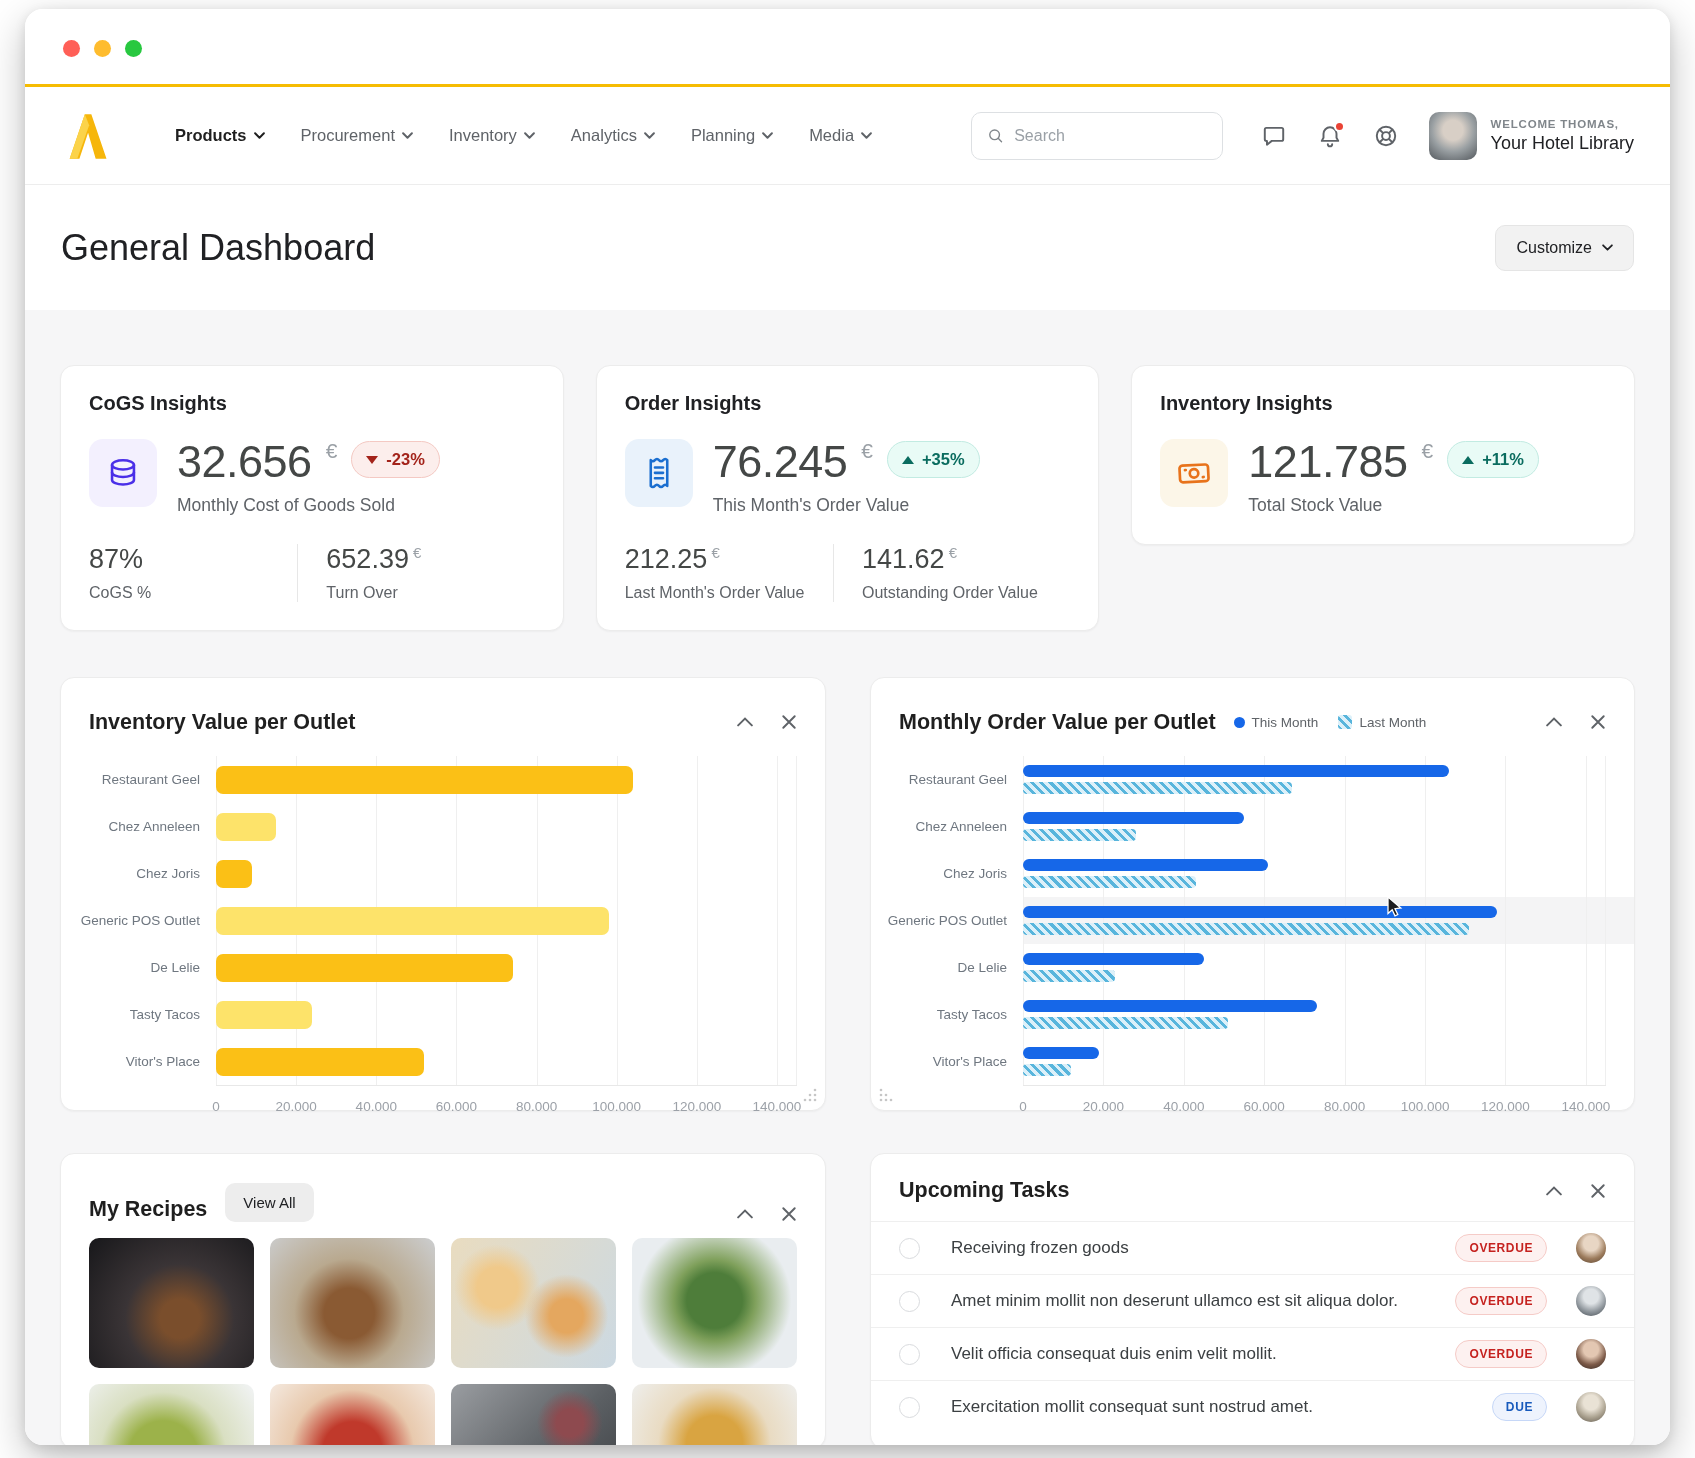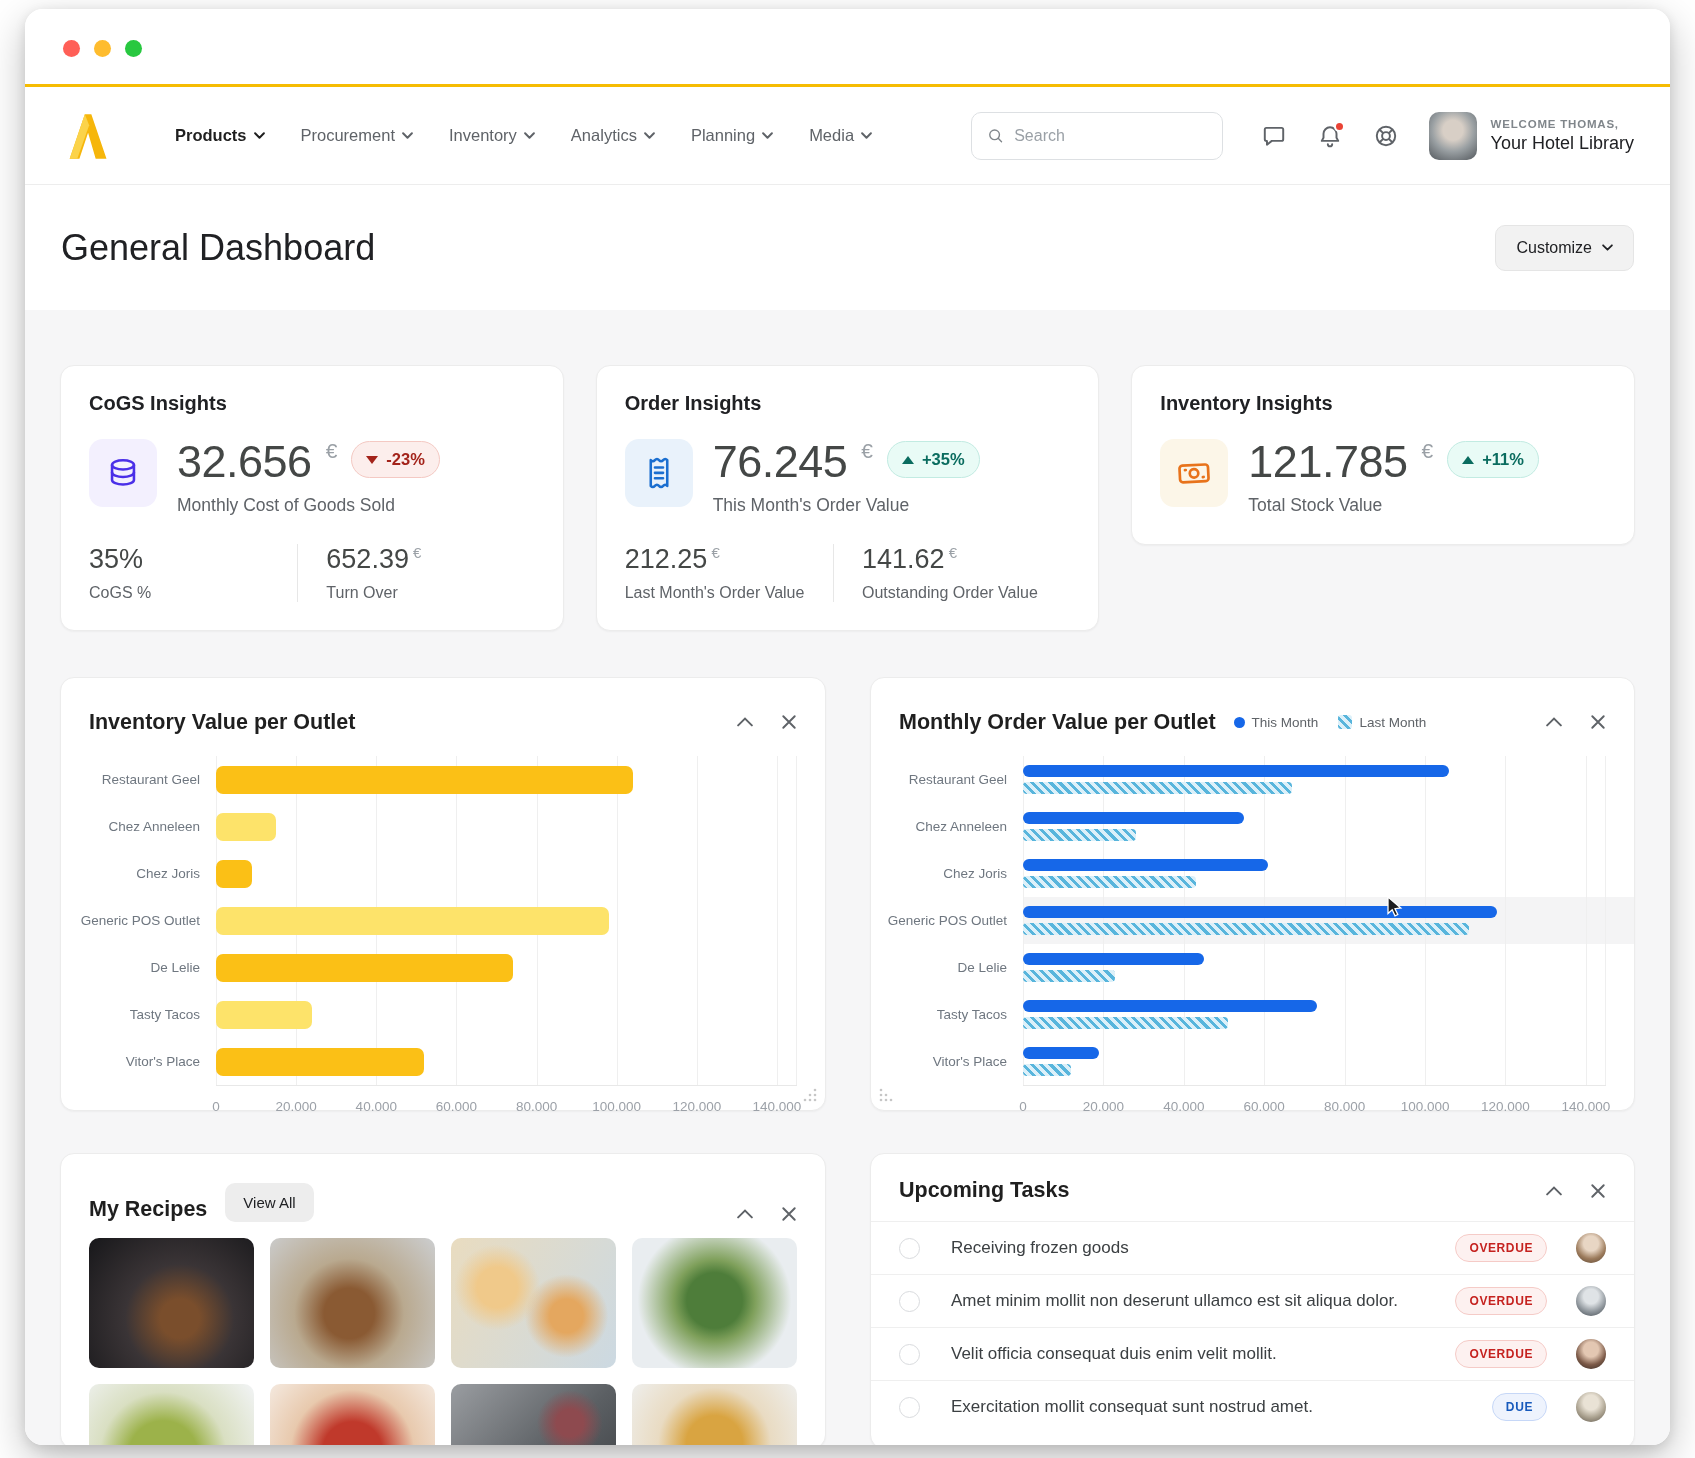--- a/index.html
+++ b/index.html
@@ -237,21 +237,21 @@
                   <span class="pill negative">
                     <span class="tri down"></span>
                     <span>-23%</span>
                   </span>
                 </div>
                 <div class="insight-sub">Monthly Cost of Goods Sold</div>
               </div>
             </div>
             <div class="stats">
               <div class="stat">
-                <div class="stat-value">35%</div>
+                <div class="stat-value">87%</div>
                 <div class="stat-label">CoGS %</div>
               </div>
               <div class="stat">
                 <div class="stat-value">652.39<sup class="stat-cur"> €</sup></div>
                 <div class="stat-label">Turn Over</div>
               </div>
             </div>
           </div>
           <div class="card insight-card">
             <div class="insight-title">Order Insights</div>

